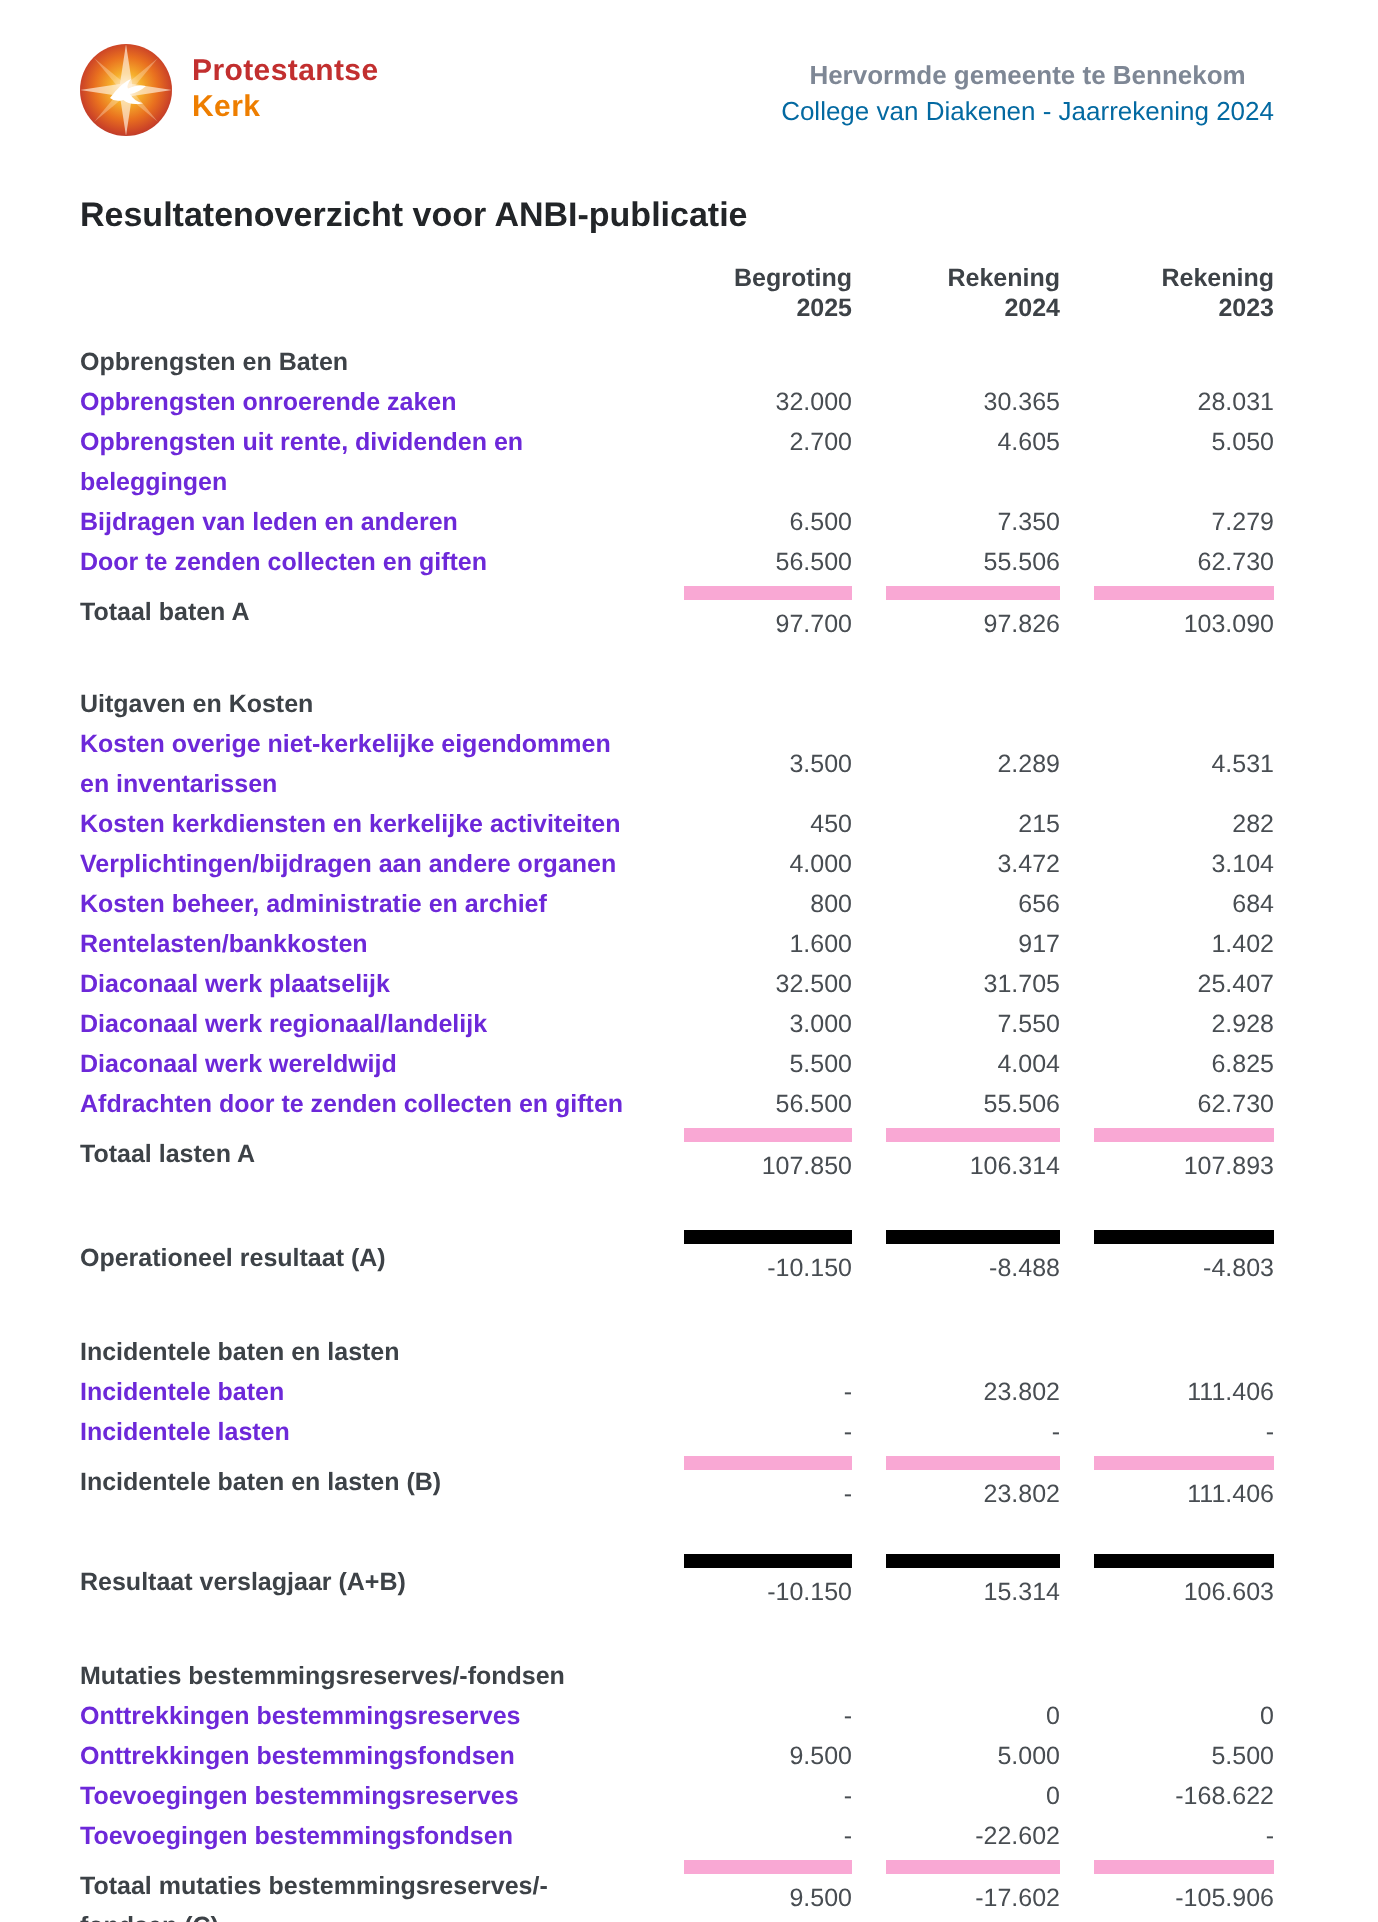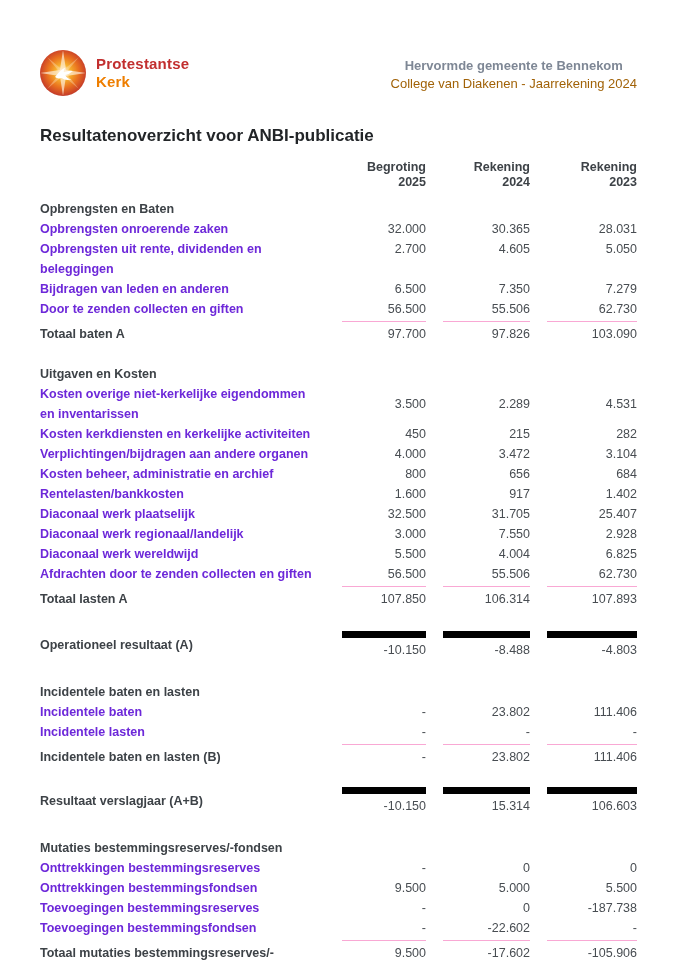--- a/index.html
+++ b/index.html
@@ -3,49 +3,49 @@
 <meta charset="utf-8">
 <style>
   * { margin: 0; padding: 0; box-sizing: border-box; }
   html, body { background: #ffffff; }
   body {
     width: 689px; height: 961px;
     font-family: "Liberation Sans", sans-serif;
     color: #43484c;
     overflow: hidden;
   }
-  .page { width: 689px; height: 777px; padding: 22px 52px 0 40px; background: #fff; margin-top: 28px; }
+  .page { width: 689px; height: 777px; padding: 22px 52px 0 40px; background: #fff; }
 
   
   .tophdr { display: flex; justify-content: space-between; align-items: flex-start; height: 64px; }
   .brand { display: flex; align-items: center; gap: 10px; }
   .brand svg { display: block; }
   .wordmark { line-height: 18px; font-weight: bold; font-size: 15px; letter-spacing: .2px; }
   .wm1 { color: #c22f2f; }
   .wm2 { color: #ee7e00; }
   .orghdr { text-align: right; font-size: 13px; line-height: 18px; padding-top: 7px; }
   .org-name { font-weight: bold; color: #7e8795; text-align: center; }
-  .org-sub  { color: #a16207; text-align: right; }
+  .org-sub  { color: #0369a1; text-align: right; }
 
   
   .title { font-size: 17px; font-weight: bold; color: #222528; margin: 12px 0 14px 0; }
 
   
   .grid-row { display: grid; grid-template-columns: 1fr 84px 87px 90px; column-gap: 17px; }
   .colhead { margin-bottom: 9px; }
   .colhead .ch { text-align: right; font-weight: bold; color: #3d4247; font-size: 12.5px; line-height: 15px; }
 
   .row { line-height: 20px; font-size: 12.5px; }
   .lab { color: #6d28d9; padding-right: 8px; font-weight: bold; }
   .num { text-align: right; color: #484d52; font-variant-numeric: tabular-nums; }
   .row.section .lab { font-weight: bold; color: #3d4247; }
   .row.total  .lab { font-weight: bold; color: #3d4247; }
   .row.total { margin-top: 2px; }
   .row.total .num { padding-top: 2px; }
-  .row.rule-thin  .num { border-top: 1px solid #f9a8d4; }
+  .row.rule-thin  .num { border-top: 7px solid #f9a8d4; }
   .row.rule-thick .num { border-top: 7px solid #000000; }
   .row.rule-thin  .lab { padding-top: 3px; }
   .row.rule-thick .lab { padding-top: 4px; }
   .row.wrap { align-items: center; }
   .row.wrap .num { align-self: center; }
   .gap { width: 100%; }
 </style>
 </head>
 <body>
 
@@ -260,21 +260,21 @@
       <div class="grid-row row item">
         <div class="lab">Onttrekkingen bestemmingsfondsen</div>
         <div class="num">9.500</div>
         <div class="num">5.000</div>
         <div class="num">5.500</div>
       </div>
       <div class="grid-row row item">
         <div class="lab">Toevoegingen bestemmingsreserves</div>
         <div class="num">-</div>
         <div class="num">0</div>
-        <div class="num">-187.738</div>
+        <div class="num">-168.622</div>
       </div>
       <div class="grid-row row item">
         <div class="lab">Toevoegingen bestemmingsfondsen</div>
         <div class="num">-</div>
         <div class="num">-22.602</div>
         <div class="num">-</div>
       </div>
       <div class="grid-row row total rule-thin">
         <div class="lab">Totaal mutaties bestemmingsreserves/-fondsen (C)</div>
         <div class="num">9.500</div>

